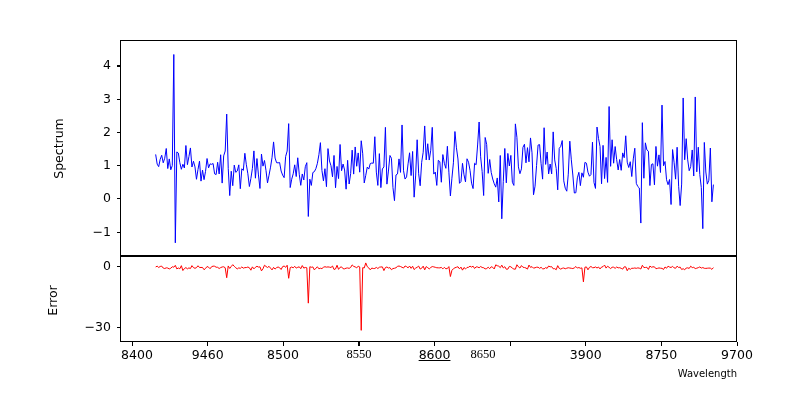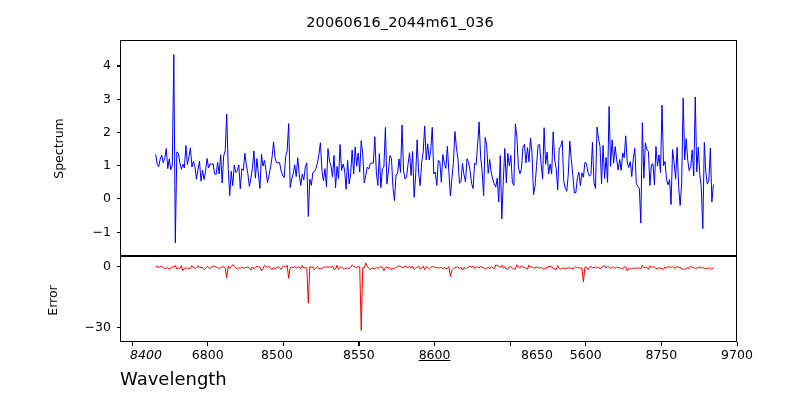--- a/index.html
+++ b/index.html
@@ -109,31 +109,30 @@
   #ylabel-error {
     left: -8px;
     top: 293px;
     width: 120px;
   }
   #xlabel {
     position: absolute;
     left: 120px;
     top: 368px;
     width: 617px;
-    text-align: left;
-    font-size: 18px;
+    text-align: right;
+    font-size: 10px;
     color: #000000;
   }
 </style>
 </head>
 <body>
 
 <div id="figure">
 
-  <div id="title">20060616_2044m61_036</div>
 
   <div class="axes" id="axes-spectrum">
     <svg class="plotsvg" id="svg-spectrum" viewBox="0 0 617 216" preserveAspectRatio="none">
         <path d="M34.78 114.48 L36.30 124.29 L37.81 126.83 L39.33 119.38 L40.85 115.31 L42.36 122.92 L43.88 118.33 L45.40 108.51 L46.91 128.74 L48.43 119.02 L49.95 129.99 L51.46 125.80 L52.98 13.62 L54.49 203.70 L56.01 111.97 L57.53 113.10 L59.04 122.93 L60.56 129.50 L62.08 124.39 L63.59 128.18 L65.11 105.50 L66.63 124.80 L68.14 116.71 L69.66 107.94 L71.17 127.18 L72.69 121.34 L74.21 127.07 L75.72 139.56 L77.24 129.66 L78.76 121.28 L80.27 141.43 L81.79 130.29 L83.31 139.95 L84.82 131.57 L86.34 118.62 L87.85 128.09 L89.37 124.02 L90.89 124.45 L92.40 123.67 L93.92 134.10 L95.44 134.81 L96.95 122.43 L98.47 134.22 L99.99 114.80 L101.50 143.41 L103.02 115.93 L104.53 111.05 L106.05 73.77 L107.57 128.52 L109.08 156.02 L110.60 131.48 L112.12 146.04 L113.63 125.27 L115.15 132.58 L116.66 131.18 L118.18 125.03 L119.70 149.07 L121.21 128.97 L122.73 130.58 L124.25 113.34 L125.76 124.92 L127.28 134.02 L128.80 146.88 L130.31 138.77 L131.83 128.63 L133.34 110.93 L134.86 138.47 L136.38 118.65 L137.89 135.18 L139.41 148.84 L140.93 114.08 L142.44 126.30 L143.96 120.61 L145.48 130.81 L146.99 143.22 L148.51 135.44 L150.02 127.34 L151.54 117.38 L153.06 101.86 L154.57 118.13 L156.09 122.84 L157.61 122.99 L159.12 122.67 L160.64 131.19 L162.16 135.37 L163.67 137.93 L165.19 116.58 L166.70 111.07 L168.22 83.41 L169.74 147.93 L171.25 139.55 L172.77 134.01 L174.29 124.98 L175.80 136.81 L177.32 117.88 L178.84 134.51 L180.35 145.68 L181.87 134.21 L183.38 140.33 L184.90 126.89 L186.42 122.82 L187.93 177.12 L189.45 139.49 L190.97 145.77 L192.48 132.75 L194.00 131.88 L195.52 128.81 L197.03 123.47 L198.55 114.77 L200.06 102.61 L201.58 130.64 L203.10 141.18 L204.61 128.89 L206.13 147.04 L207.65 108.62 L209.16 121.11 L210.68 125.89 L212.20 137.10 L213.71 115.51 L215.23 148.09 L216.74 126.62 L218.26 138.87 L219.78 104.44 L221.29 130.91 L222.81 124.19 L224.33 130.18 L225.84 149.57 L227.36 120.45 L228.88 144.35 L230.39 133.92 L231.91 110.15 L233.42 134.35 L234.94 106.95 L236.46 126.44 L237.97 112.98 L239.49 132.40 L241.01 100.69 L242.52 113.81 L244.04 143.26 L245.55 135.61 L247.07 127.25 L248.59 129.26 L250.10 123.67 L251.62 123.21 L253.14 123.35 L254.65 96.62 L256.17 132.35 L257.69 145.75 L259.20 113.68 L260.72 147.98 L262.23 129.13 L263.75 127.07 L265.27 87.16 L266.78 144.47 L268.30 131.27 L269.82 115.56 L271.33 118.36 L272.85 147.97 L274.37 161.15 L275.88 135.23 L277.40 134.21 L278.91 119.00 L280.43 132.61 L281.95 84.74 L283.46 130.92 L284.98 139.35 L286.50 137.17 L288.01 123.98 L289.53 112.83 L291.05 135.81 L292.56 111.49 L294.08 157.63 L295.59 136.19 L297.11 99.70 L298.63 134.01 L300.14 146.10 L301.66 122.41 L303.18 112.28 L304.69 85.74 L306.21 120.01 L307.73 103.71 L309.24 120.15 L310.76 110.22 L312.27 87.16 L313.79 134.33 L315.31 132.30 L316.82 145.76 L318.34 120.39 L319.86 121.82 L321.37 142.56 L322.89 114.63 L324.41 123.44 L325.92 128.51 L327.44 106.26 L328.95 132.42 L330.47 156.38 L331.99 138.47 L333.50 122.92 L335.02 91.38 L336.54 107.82 L338.05 119.08 L339.57 143.65 L341.09 141.81 L342.60 123.49 L344.12 135.08 L345.63 142.21 L347.15 118.87 L348.67 122.37 L350.18 130.54 L351.70 143.47 L353.22 148.97 L354.73 123.43 L356.25 124.92 L357.77 104.95 L359.28 81.75 L360.80 116.87 L362.31 131.68 L363.83 155.96 L365.35 97.39 L366.86 104.38 L368.38 133.58 L369.90 119.62 L371.41 132.64 L372.93 139.29 L374.44 144.06 L375.96 147.52 L377.48 138.23 L378.99 162.44 L380.51 115.56 L382.03 179.45 L383.54 141.72 L385.06 108.48 L386.58 143.17 L388.09 113.48 L389.61 126.15 L391.12 115.46 L392.64 142.61 L394.16 145.76 L395.67 83.65 L397.19 97.19 L398.71 127.05 L400.22 133.93 L401.74 129.04 L403.26 107.36 L404.77 104.20 L406.29 122.97 L407.80 107.64 L409.32 121.95 L410.84 97.84 L412.35 112.87 L413.87 155.19 L415.39 146.58 L416.90 125.78 L418.42 105.05 L419.94 104.56 L421.45 123.86 L422.97 139.43 L424.48 87.54 L426.00 124.55 L427.52 112.06 L429.03 134.17 L430.55 124.15 L432.07 134.10 L433.58 91.75 L435.10 120.05 L436.62 128.63 L438.13 150.22 L439.65 108.37 L441.16 106.42 L442.68 100.48 L444.20 141.11 L445.71 148.60 L447.23 151.61 L448.75 134.42 L450.26 101.11 L451.78 119.93 L453.30 135.28 L454.81 153.43 L456.33 153.14 L457.84 138.15 L459.36 132.57 L460.88 145.95 L462.39 133.09 L463.91 137.52 L465.43 122.54 L466.94 123.34 L468.46 132.39 L469.98 136.47 L471.49 134.75 L473.01 102.12 L474.52 142.73 L476.04 148.80 L477.56 86.86 L479.07 98.40 L480.59 106.50 L482.11 144.13 L483.62 105.31 L485.14 138.84 L486.66 117.48 L488.17 142.71 L489.69 66.13 L491.20 126.49 L492.72 99.68 L494.24 123.35 L495.75 106.53 L497.27 119.80 L498.79 130.15 L500.30 119.61 L501.82 130.54 L503.33 112.94 L504.85 117.78 L506.37 95.67 L507.88 122.29 L509.40 127.69 L510.92 121.86 L512.43 136.80 L513.95 118.98 L515.47 108.25 L516.98 143.69 L518.50 146.90 L520.01 148.36 L521.53 183.77 L523.05 82.44 L524.56 138.54 L526.08 102.77 L527.60 109.92 L529.11 111.23 L530.63 145.89 L532.15 124.62 L533.66 123.95 L535.18 145.17 L536.69 106.43 L538.21 126.34 L539.73 114.95 L541.24 132.71 L542.76 64.68 L544.28 125.89 L545.79 121.63 L547.31 140.02 L548.83 145.05 L550.34 139.81 L551.86 165.04 L553.37 109.59 L554.89 122.36 L556.41 139.42 L557.92 107.24 L559.44 146.64 L560.96 166.09 L562.47 144.44 L563.99 57.49 L565.51 119.86 L567.02 98.59 L568.54 119.94 L570.05 130.91 L571.57 126.72 L573.09 109.98 L574.60 136.28 L576.12 56.49 L577.64 132.05 L579.15 107.20 L580.67 134.70 L582.19 147.89 L583.70 189.42 L585.22 102.37 L586.73 132.22 L588.25 144.45 L589.77 140.56 L591.28 108.00 L592.80 162.31 L594.32 144.93" fill="none" stroke="#0000ff" stroke-width="1" vector-effect="non-scaling-stroke"></path>
       </svg>
   </div>
 
   <div class="axes" id="axes-error">
     <svg class="plotsvg" id="svg-error" viewBox="0 0 617 86" preserveAspectRatio="none">
         <path d="M34.78 10.18 L36.30 9.39 L37.81 10.72 L39.33 9.69 L40.85 9.35 L42.36 11.33 L43.88 11.81 L45.40 11.07 L46.91 11.30 L48.43 12.21 L49.95 11.49 L51.46 9.96 L52.98 10.46 L54.49 8.55 L56.01 12.20 L57.53 11.25 L59.04 12.07 L60.56 8.89 L62.08 13.86 L63.59 11.80 L65.11 10.85 L66.63 12.12 L68.14 11.14 L69.66 11.81 L71.17 8.84 L72.69 10.84 L74.21 11.55 L75.72 10.90 L77.24 8.96 L78.76 10.72 L80.27 10.73 L81.79 10.69 L83.31 13.02 L84.82 11.73 L86.34 9.73 L87.85 10.43 L89.37 12.00 L90.89 9.92 L92.40 9.37 L93.92 9.46 L95.44 10.45 L96.95 10.54 L98.47 11.78 L99.99 10.85 L101.50 10.22 L103.02 10.03 L104.53 11.00 L106.05 21.20 L107.57 9.16 L109.08 11.68 L110.60 9.70 L112.12 7.87 L113.63 9.53 L115.15 11.04 L116.66 12.18 L118.18 11.11 L119.70 11.65 L121.21 10.15 L122.73 11.44 L124.25 10.85 L125.76 10.82 L127.28 10.27 L128.80 11.02 L130.31 13.53 L131.83 10.10 L133.34 12.13 L134.86 10.55 L136.38 9.48 L137.89 10.34 L139.41 10.10 L140.93 14.20 L142.44 12.04 L143.96 8.44 L145.48 9.68 L146.99 10.77 L148.51 9.54 L150.02 11.43 L151.54 13.20 L153.06 10.62 L154.57 12.35 L156.09 10.89 L157.61 10.23 L159.12 10.98 L160.64 12.79 L162.16 9.83 L163.67 9.25 L165.19 10.57 L166.70 8.45 L168.22 21.80 L169.74 10.89 L171.25 10.24 L172.77 11.07 L174.29 9.52 L175.80 11.37 L177.32 10.55 L178.84 10.05 L180.35 11.98 L181.87 8.77 L183.38 11.36 L184.90 10.70 L186.42 11.05 L187.93 47.24 L189.45 9.98 L190.97 10.53 L192.48 10.17 L194.00 13.19 L195.52 11.46 L197.03 10.05 L198.55 12.10 L200.06 11.50 L201.58 11.86 L203.10 10.55 L204.61 9.95 L206.13 10.41 L207.65 10.14 L209.16 10.39 L210.68 10.73 L212.20 9.26 L213.71 12.79 L215.23 12.23 L216.74 8.44 L218.26 12.64 L219.78 10.55 L221.29 10.12 L222.81 12.00 L224.33 12.13 L225.84 11.40 L227.36 11.20 L228.88 11.66 L230.39 10.68 L231.91 8.08 L233.42 9.57 L234.94 10.13 L236.46 11.17 L237.97 9.35 L239.49 10.17 L241.01 75.10 L242.52 10.94 L244.04 11.22 L245.55 6.06 L247.07 9.89 L248.59 11.19 L250.10 13.18 L251.62 11.28 L253.14 11.82 L254.65 11.74 L256.17 10.66 L257.69 11.82 L259.20 10.47 L260.72 10.22 L262.23 10.13 L263.75 13.92 L265.27 10.80 L266.78 10.21 L268.30 11.30 L269.82 10.87 L271.33 13.01 L272.85 11.83 L274.37 11.56 L275.88 11.00 L277.40 9.60 L278.91 9.23 L280.43 9.76 L281.95 10.54 L283.46 11.31 L284.98 9.19 L286.50 9.85 L288.01 11.13 L289.53 9.24 L291.05 11.62 L292.56 9.47 L294.08 12.85 L295.59 11.39 L297.11 10.52 L298.63 9.30 L300.14 12.33 L301.66 11.47 L303.18 9.36 L304.69 13.12 L306.21 9.82 L307.73 10.91 L309.24 12.19 L310.76 10.73 L312.27 9.78 L313.79 10.12 L315.31 10.55 L316.82 11.00 L318.34 11.08 L319.86 11.12 L321.37 10.68 L322.89 12.15 L324.41 10.60 L325.92 12.08 L327.44 11.78 L328.95 9.83 L330.47 19.99 L331.99 13.65 L333.50 12.00 L335.02 11.05 L336.54 10.49 L338.05 9.99 L339.57 12.12 L341.09 10.36 L342.60 13.46 L344.12 10.75 L345.63 12.24 L347.15 10.70 L348.67 10.53 L350.18 9.36 L351.70 10.32 L353.22 9.41 L354.73 11.75 L356.25 10.12 L357.77 10.21 L359.28 11.03 L360.80 9.74 L362.31 10.72 L363.83 10.99 L365.35 12.17 L366.86 11.84 L368.38 10.47 L369.90 11.95 L371.41 9.99 L372.93 10.56 L374.44 12.25 L375.96 8.02 L377.48 8.93 L378.99 9.38 L380.51 10.91 L382.03 8.34 L383.54 11.19 L385.06 9.95 L386.58 12.55 L388.09 12.41 L389.61 9.62 L391.12 10.02 L392.64 11.40 L394.16 12.35 L395.67 12.50 L397.19 7.92 L398.71 10.06 L400.22 11.29 L401.74 8.79 L403.26 10.49 L404.77 10.77 L406.29 11.27 L407.80 12.39 L409.32 8.24 L410.84 10.62 L412.35 9.87 L413.87 11.43 L415.39 11.00 L416.90 10.45 L418.42 10.45 L419.94 11.61 L421.45 10.56 L422.97 12.09 L424.48 12.12 L426.00 10.89 L427.52 11.61 L429.03 9.23 L430.55 10.04 L432.07 9.90 L433.58 12.05 L435.10 11.93 L436.62 13.01 L438.13 8.86 L439.65 11.66 L441.16 12.40 L442.68 11.55 L444.20 11.24 L445.71 12.03 L447.23 11.47 L448.75 11.02 L450.26 11.30 L451.78 11.58 L453.30 11.83 L454.81 11.13 L456.33 9.74 L457.84 11.34 L459.36 10.75 L460.88 11.54 L462.39 11.17 L463.91 25.44 L465.43 10.48 L466.94 10.16 L468.46 13.11 L469.98 10.56 L471.49 9.72 L473.01 10.93 L474.52 10.92 L476.04 10.18 L477.56 11.28 L479.07 10.27 L480.59 12.21 L482.11 10.32 L483.62 9.85 L485.14 8.24 L486.66 11.36 L488.17 9.48 L489.69 10.59 L491.20 11.84 L492.72 10.47 L494.24 10.44 L495.75 11.61 L497.27 10.25 L498.79 11.09 L500.30 10.94 L501.82 11.59 L503.33 12.42 L504.85 10.05 L506.37 10.10 L507.88 14.05 L509.40 11.53 L510.92 12.67 L512.43 11.51 L513.95 11.57 L515.47 11.22 L516.98 11.60 L518.50 11.13 L520.01 11.43 L521.53 12.29 L523.05 8.48 L524.56 10.82 L526.08 10.72 L527.60 10.52 L529.11 12.69 L530.63 9.24 L532.15 10.48 L533.66 10.06 L535.18 10.08 L536.69 11.99 L538.21 11.65 L539.73 11.15 L541.24 11.47 L542.76 11.62 L544.28 12.77 L545.79 10.21 L547.31 11.50 L548.83 9.42 L550.34 10.29 L551.86 10.75 L553.37 9.55 L554.89 11.12 L556.41 11.53 L557.92 9.37 L559.44 10.74 L560.96 10.33 L562.47 12.79 L563.99 11.97 L565.51 13.13 L567.02 11.28 L568.54 11.09 L570.05 11.68 L571.57 9.41 L573.09 10.84 L574.60 10.57 L576.12 11.84 L577.64 11.46 L579.15 10.92 L580.67 10.19 L582.19 11.34 L583.70 10.81 L585.22 11.57 L586.73 11.67 L588.25 11.47 L589.77 11.33 L591.28 11.39 L592.80 12.66 L594.32 10.86" fill="none" stroke="#ff0000" stroke-width="1" vector-effect="non-scaling-stroke"></path>
@@ -167,33 +166,33 @@
       </div>
       <div class="tick-mark ytick-mark" style="top: 266.401px;"></div>
       <div class="ytick-label" style="top: 266.901px; left: 0px; width: 111px;">
         <span>0</span>
       </div>
       <div class="tick-mark ytick-mark" style="top: 326.965px;"></div>
       <div class="ytick-label" style="top: 327.465px; left: 0px; width: 111px;">
         <span>−30</span>
       </div>
       <div class="tick-mark xtick-mark" style="left: 131.598px;"></div>
-      <div class="xtick-label" style="left: 146px; font-style: italic;">8400</div>
+      <div class="xtick-label" style="left: 137px;">8400</div>
       <div class="tick-mark xtick-mark" style="left: 207.211px;"></div>
-      <div class="xtick-label" style="left: 207.711px;">6800</div>
+      <div class="xtick-label" style="left: 207.711px;">9460</div>
       <div class="tick-mark xtick-mark" style="left: 282.824px;"></div>
-      <div class="xtick-label" style="left: 277px;">8500</div>
+      <div class="xtick-label" style="left: 283px;">8500</div>
       <div class="tick-mark xtick-mark" style="left: 358.436px;"></div>
-      <div class="xtick-label" style="left: 358.936px;">8550</div>
+      <div class="xtick-label" style="left: 358.936px; font-family: Liberation Serif, serif;">8550</div>
       <div class="tick-mark xtick-mark" style="left: 434.049px;"></div>
       <div class="xtick-label" style="left: 434.549px; text-decoration: underline;">8600</div>
       <div class="tick-mark xtick-mark" style="left: 509.662px;"></div>
-      <div class="xtick-label" style="left: 537px;">8650</div>
+      <div class="xtick-label" style="left: 483px; font-family: Liberation Serif, serif;">8650</div>
       <div class="tick-mark xtick-mark" style="left: 585.275px;"></div>
-      <div class="xtick-label" style="left: 585.775px;">5600</div>
+      <div class="xtick-label" style="left: 585.775px;">3900</div>
       <div class="tick-mark xtick-mark" style="left: 660.887px;"></div>
       <div class="xtick-label" style="left: 661.387px;">8750</div>
       <div class="tick-mark xtick-mark" style="left: 736.5px;"></div>
       <div class="xtick-label" style="left: 737px;">9700</div>
     </div>
 
   <div class="ylabel" id="ylabel-spectrum">Spectrum</div>
   <div class="ylabel" id="ylabel-error">Error</div>
   <div id="xlabel">Wavelength</div>
 

